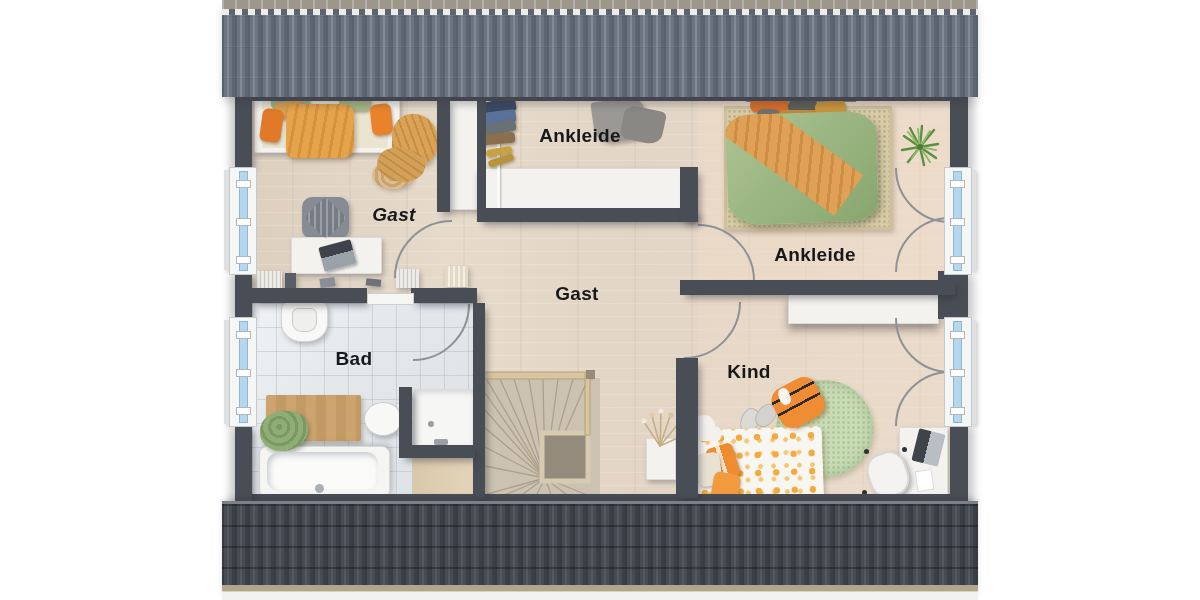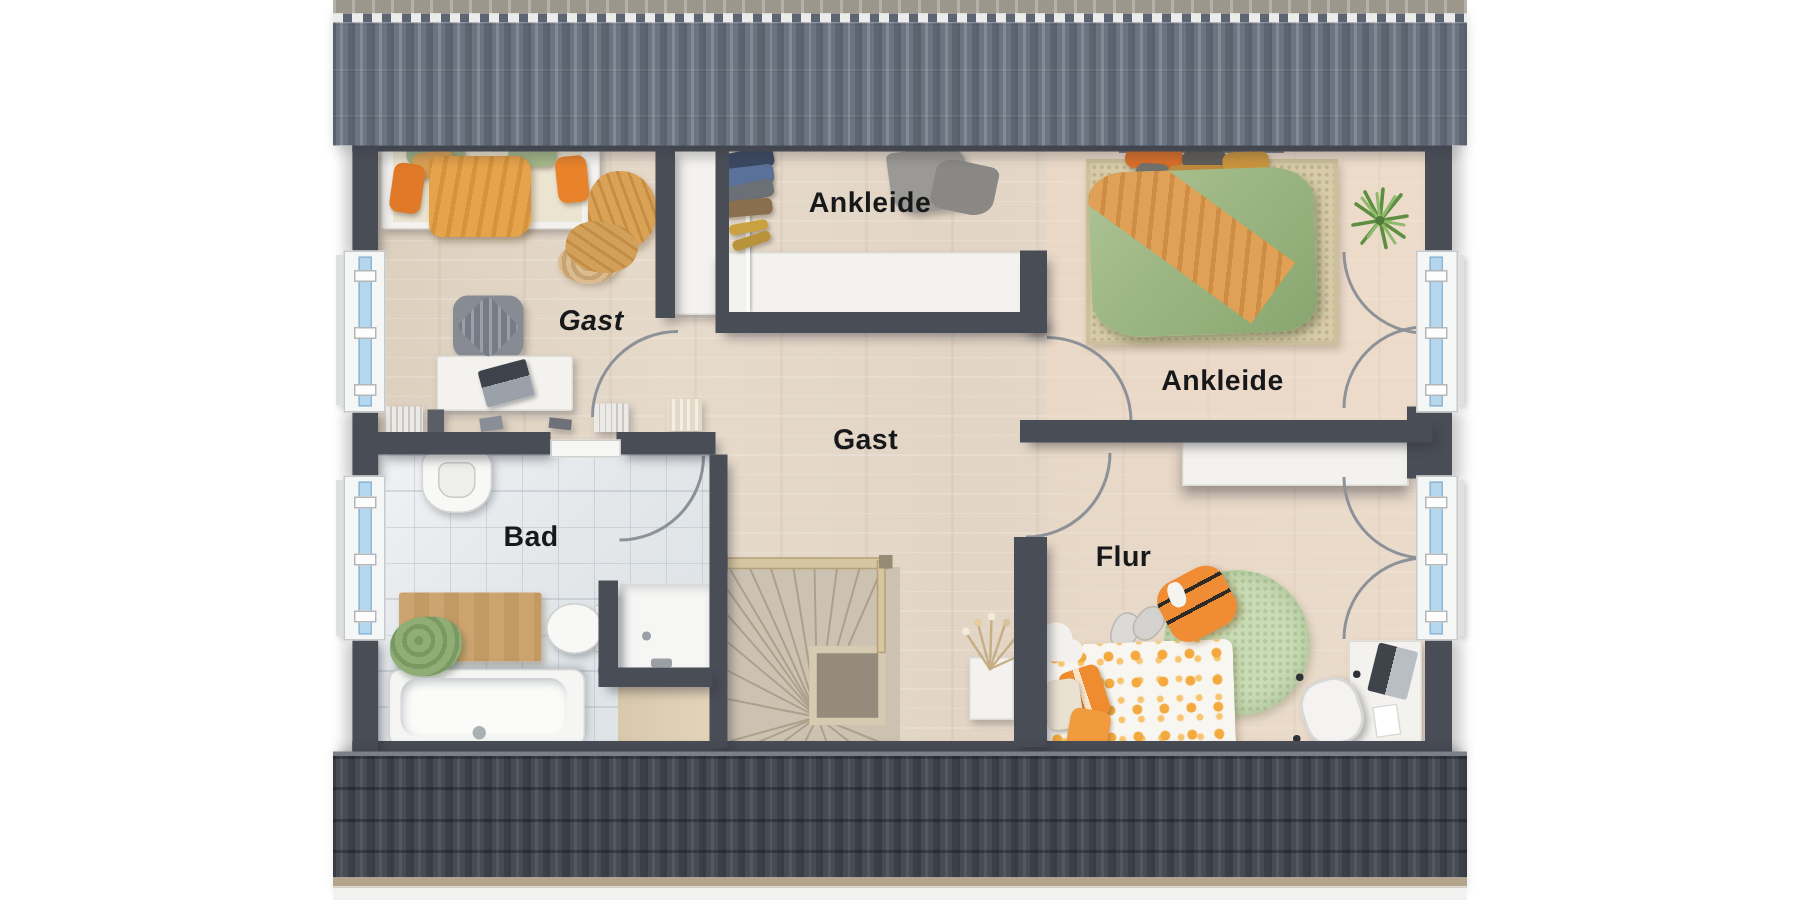--- a/index.html
+++ b/index.html
@@ -274,21 +274,21 @@
     <div class="tick" style="left:5px;top:13px;"></div>
     <div class="tick" style="left:5px;top:51px;"></div>
     <div class="tick" style="left:5px;top:89px;"></div>
   </div>
 
   <div class="label" style="left:394px;top:215px;font-style:italic;">Gast</div>
   <div class="label" style="left:580px;top:136px;">Ankleide</div>
   <div class="label" style="left:815px;top:255px;">Ankleide</div>
   <div class="label" style="left:577px;top:294px;">Gast</div>
   <div class="label" style="left:354px;top:359px;">Bad</div>
-  <div class="label" style="left:749px;top:372px;">Flur</div>
+  <div class="label" style="left:749px;top:372px;">Kind</div>
 
   <div class="roof roof-top">
     <div class="ridge"></div>
     <div class="ridge-dash"></div>
     <div class="roof-body-top"></div>
   </div>
   <div class="roof roof-bottom">
     <div class="roof-body-bottom"></div>
     <div class="roof-tan"></div>
     <div class="roof-sill"></div>

